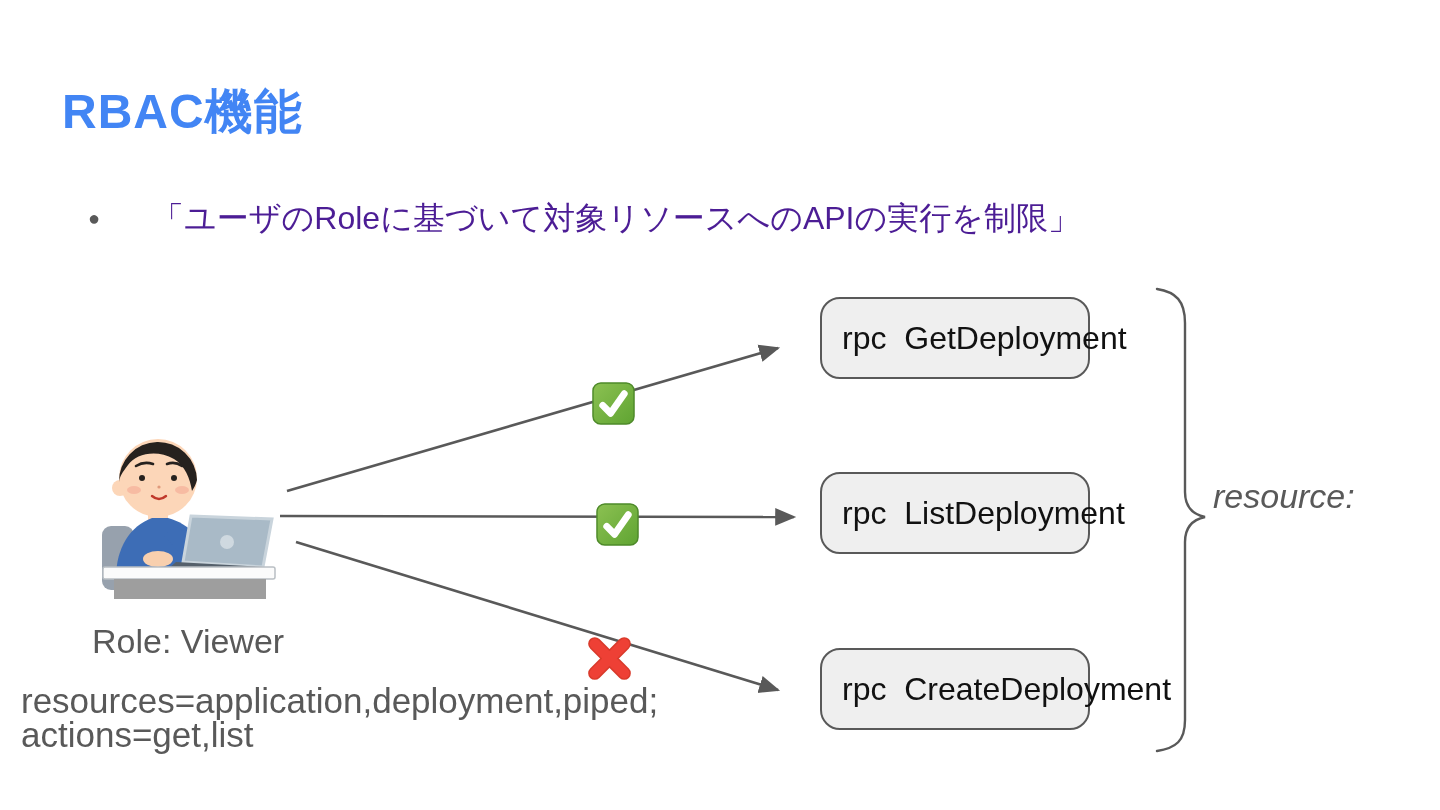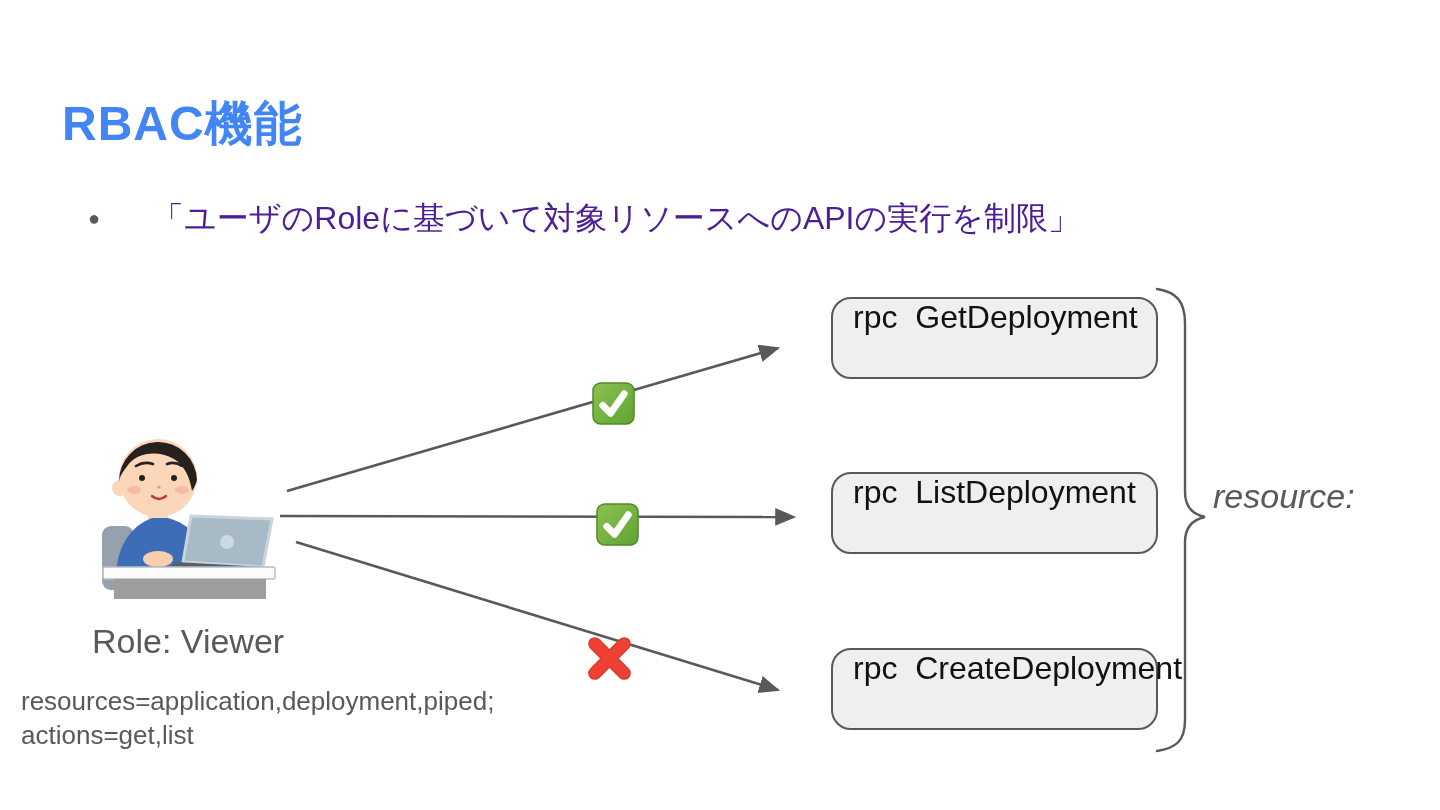--- a/index.html
+++ b/index.html
@@ -3,34 +3,34 @@
 <meta charset="utf-8">
 <style>
   html,body{margin:0;padding:0;background:#fff;}
   .slide{
     position:relative;width:1440px;height:810px;background:#ffffff;overflow:hidden;
     font-family:"Liberation Sans","DejaVu Sans",sans-serif;color:#595959;
   }
   .abs{position:absolute;}
   .slide-title{
     left:62px;top:84px;font-size:48px;line-height:56px;font-weight:800;
-    color:#4285F4;letter-spacing:1px;margin-top:12px;
+    color:#4285F4;letter-spacing:1px;
   }
   .bullet-row{left:88px;top:194px;display:flex;align-items:center;}
   .bullet-dot{font-size:20px;color:#595959;margin-right:52px;line-height:48px;}
   .bullet-text{font-size:32px;line-height:48px;color:#4c1d95;}
   .rpc-box{
-    left:820px;width:327px;height:82px;background:#EFEFEF;
+    left:820px;width:270px;height:82px;background:#EFEFEF;
     border:2px solid #595959;border-radius:20px;
-    display:flex;align-items:flex-start;padding-left:20px;box-sizing:border-box;
-    font-size:32px;color:#111111;white-space:pre;margin-left:11px;
+    display:flex;align-items:center;padding-left:20px;box-sizing:border-box;
+    font-size:32px;color:#111111;white-space:pre;
   }
   .box-1{top:297px;} .box-2{top:472px;} .box-3{top:648px;}
   .role-label{left:92px;top:622px;font-size:34px;color:#595959;text-align:center;}
-  .policy-text{left:21px;top:684px;font-size:26px;line-height:34px;color:#595959;}
+  .policy-text{left:21px;top:684px;font-size:35px;line-height:34px;color:#595959;}
   .resource-label{left:1213px;top:474px;font-size:34px;line-height:45px;color:#595959;font-style:italic;}
   svg{display:block;}
   .overlay{left:0;top:0;pointer-events:none;}
 </style>
 </head>
 <body>
 
 <div class="slide">
 
   <div class="abs slide-title">RBAC機能</div>

